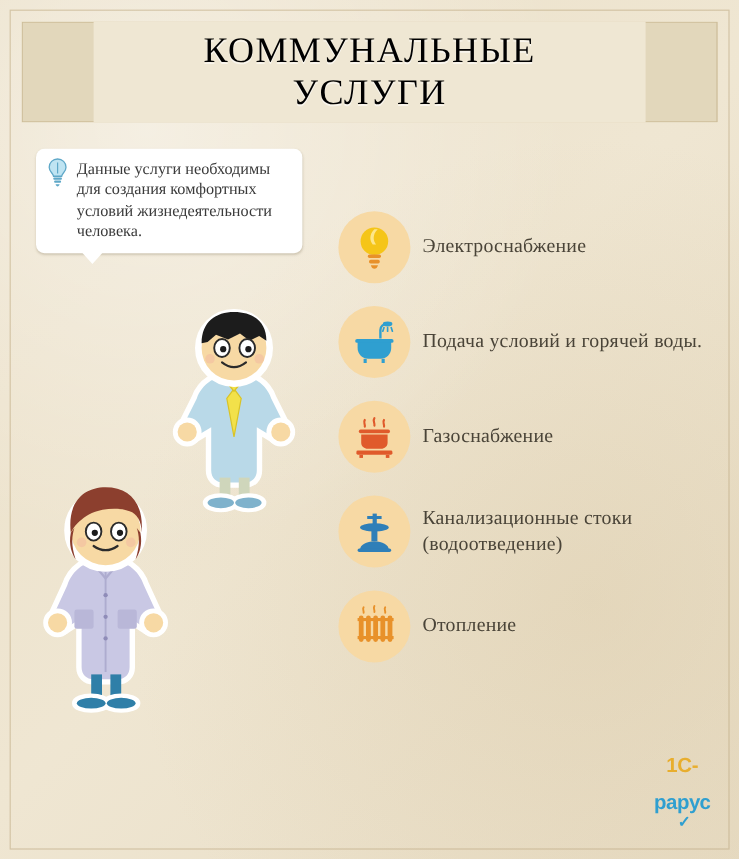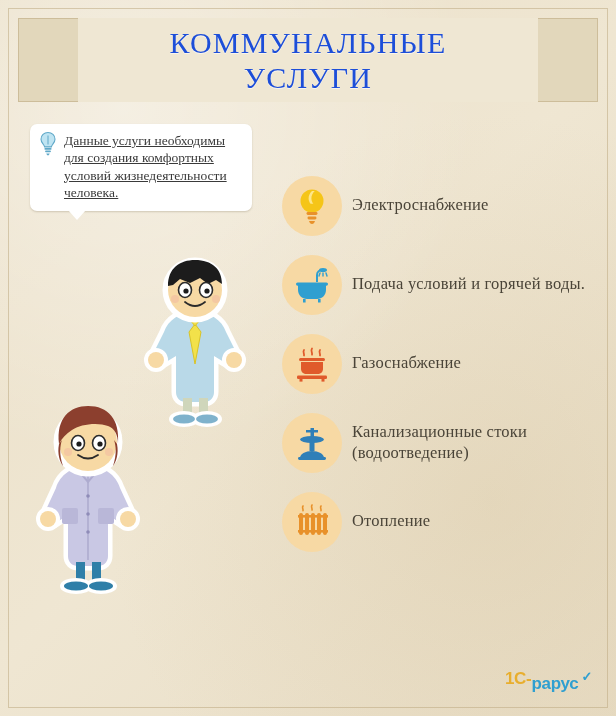--- a/index.html
+++ b/index.html
@@ -61,21 +61,21 @@
   .header-title {
     position: absolute;
     left: 60px;
     top: 0;
     width: 460px;
     height: 84px;
     display: flex;
     flex-direction: column;
     align-items: center;
     justify-content: center;
-    color: #1d4ed8;
+    color: #000000;
     font-family: "Liberation Serif", serif;
     font-size: 30px;
     letter-spacing: 1.2px;
     line-height: 1.18;
     text-align: center;
     text-shadow: 0 1px 0 rgba(255,255,255,0.6);
   }
   .header-title span { display: block; }
 
   
@@ -98,21 +98,20 @@
     width: 0; height: 0;
     border-left: 9px solid transparent;
     border-right: 9px solid transparent;
     border-top: 10px solid #ffffff;
   }
   .callout-text {
     font-family: "Liberation Serif", serif;
     font-size: 13.5px;
     line-height: 1.28;
     color: #3a3a3a;
-    text-decoration: underline;
   }
   .bulb-icon {
     position: absolute;
     left: 7px;
     top: 7px;
     width: 22px;
     height: 26px;
   }
 
   
@@ -159,20 +158,21 @@
     position: absolute;
     right: 24px;
     bottom: 22px;
     display: flex;
     align-items: center;
     font-family: "Liberation Sans", sans-serif;
     font-size: 17px;
     font-weight: bold;
     color: #e8ae2e;
     letter-spacing: -0.3px;
+    flex-direction: column;
   }
   .logo .rarus { color: #2f9fd0; margin-top: 11px; }
   .logo .mark {
     display: inline-block;
     margin-left: 3px;
     color: #2f9fd0;
     font-size: 13px;
     transform: translateY(-2px);
   }
 </style>

